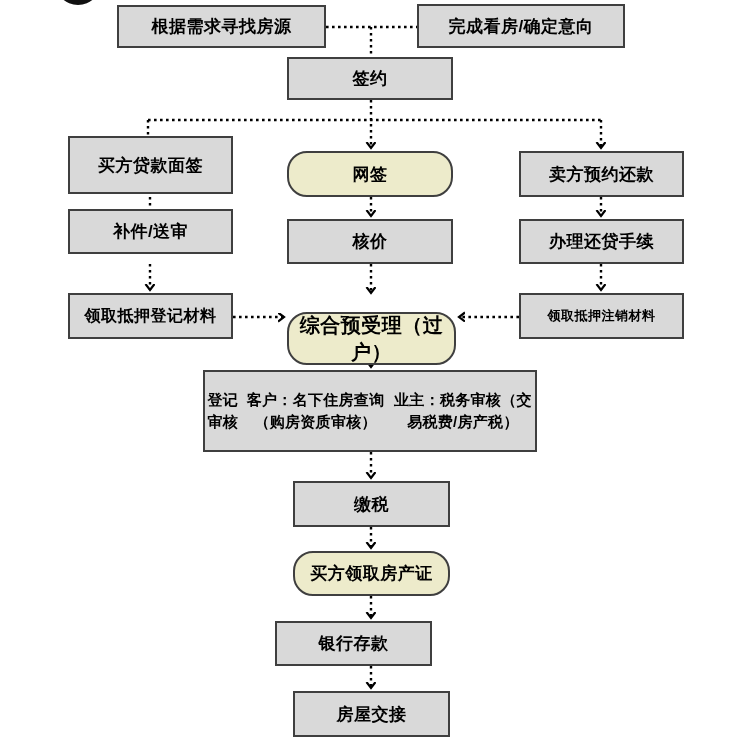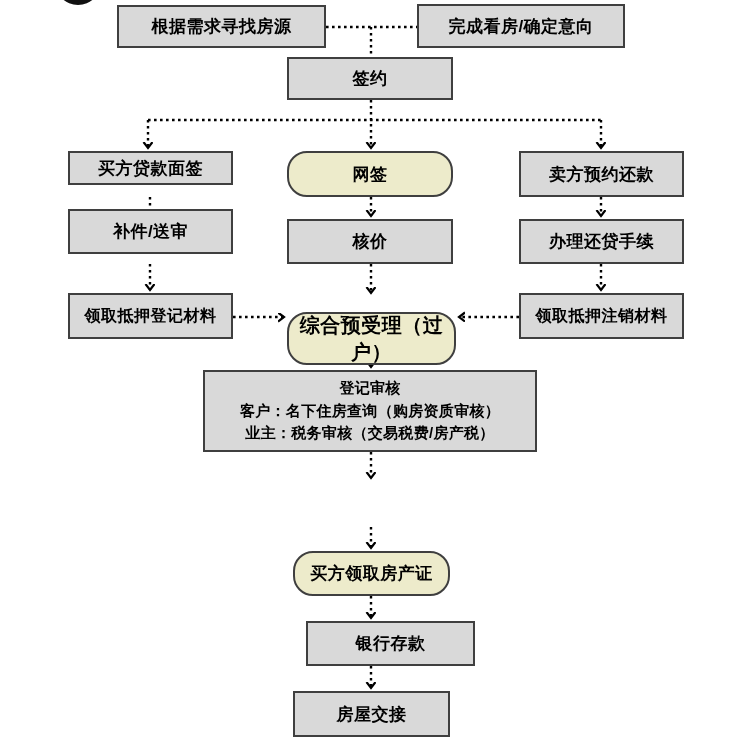--- a/index.html
+++ b/index.html
@@ -15,21 +15,21 @@
     position:absolute;box-sizing:border-box;
     display:flex;align-items:center;justify-content:center;
     background:var(--box_gray,#d9d9d9);
     border:2px solid var(--border,#3f3f3f);
     font-weight:bold;font-size:17px;color:#000;
     text-align:center;letter-spacing:0.5px;
     z-index:2;
   }
   .node.yellow{background:var(--box_yellow,#edebcb);border-radius:20px;}
   .node.big{
-    flex-direction:column;font-size:15px;line-height:1.5;
+    flex-direction:row;font-size:15px;line-height:1.5;
     border-width:2.5px;letter-spacing:0.3px;
   }
 </style>
 </head>
 <body>
 
 <div class="canvas">
 
   <svg class="connectors" viewBox="0 0 740 746" aria-hidden="true">
     <defs>
@@ -74,21 +74,21 @@
     <span>根据需求寻找房源</span>
   </div>
   <div class="node" style="left:417px;top:4px;width:208px;height:44px">
     <span>完成看房/确定意向</span>
   </div>
 
   <div class="node" style="left:287px;top:57px;width:166px;height:43px">
     <span>签约</span>
   </div>
 
-  <div class="node" style="left:68px;top:151px;width:165px;height:34px">
+  <div class="node" style="left:68px;top:136px;width:165px;height:58px">
     <span>买方贷款面签</span>
   </div>
   <div class="node yellow" style="left:287px;top:151px;width:166px;height:46px">
     <span>网签</span>
   </div>
   <div class="node" style="left:519px;top:151px;width:165px;height:46px">
     <span>卖方预约还款</span>
   </div>
 
   <div class="node" style="left:68px;top:209px;width:165px;height:45px">
@@ -100,33 +100,36 @@
   <div class="node" style="left:519px;top:219px;width:165px;height:45px">
     <span>办理还贷手续</span>
   </div>
 
   <div class="node" style="left:68px;top:293px;width:165px;height:46px;font-size:16px">
     <span>领取抵押登记材料</span>
   </div>
   <div class="node yellow" style="left:287px;top:312px;width:169px;height:53px;font-size:20px">
     <span>综合预受理（过户）</span>
   </div>
-  <div class="node" style="left:519px;top:293px;width:165px;height:46px;font-size:16px">
+  <div class="node" style="left:519px;top:293px;width:165px;height:46px;font-size:13px">
     <span>领取抵押注销材料</span>
   </div>
 
   <div class="node big" style="left:203px;top:370px;width:334px;height:82px">
     <div>登记审核</div>
     <div>客户：名下住房查询（购房资质审核）</div>
     <div>业主：税务审核（交易税费/房产税）</div>
   </div>
 
+  <div class="node" style="left:293px;top:481px;width:157px;height:46px">
+    <span>缴税</span>
+  </div>
   <div class="node yellow" style="left:293px;top:551px;width:157px;height:45px">
     <span>买方领取房产证</span>
   </div>
-  <div class="node" style="left:306px;top:621px;width:169px;height:45px">
+  <div class="node" style="left:275px;top:621px;width:157px;height:45px">
     <span>银行存款</span>
   </div>
   <div class="node" style="left:293px;top:691px;width:157px;height:46px">
     <span>房屋交接</span>
   </div>
 
 </div>
 
 </body></html>

